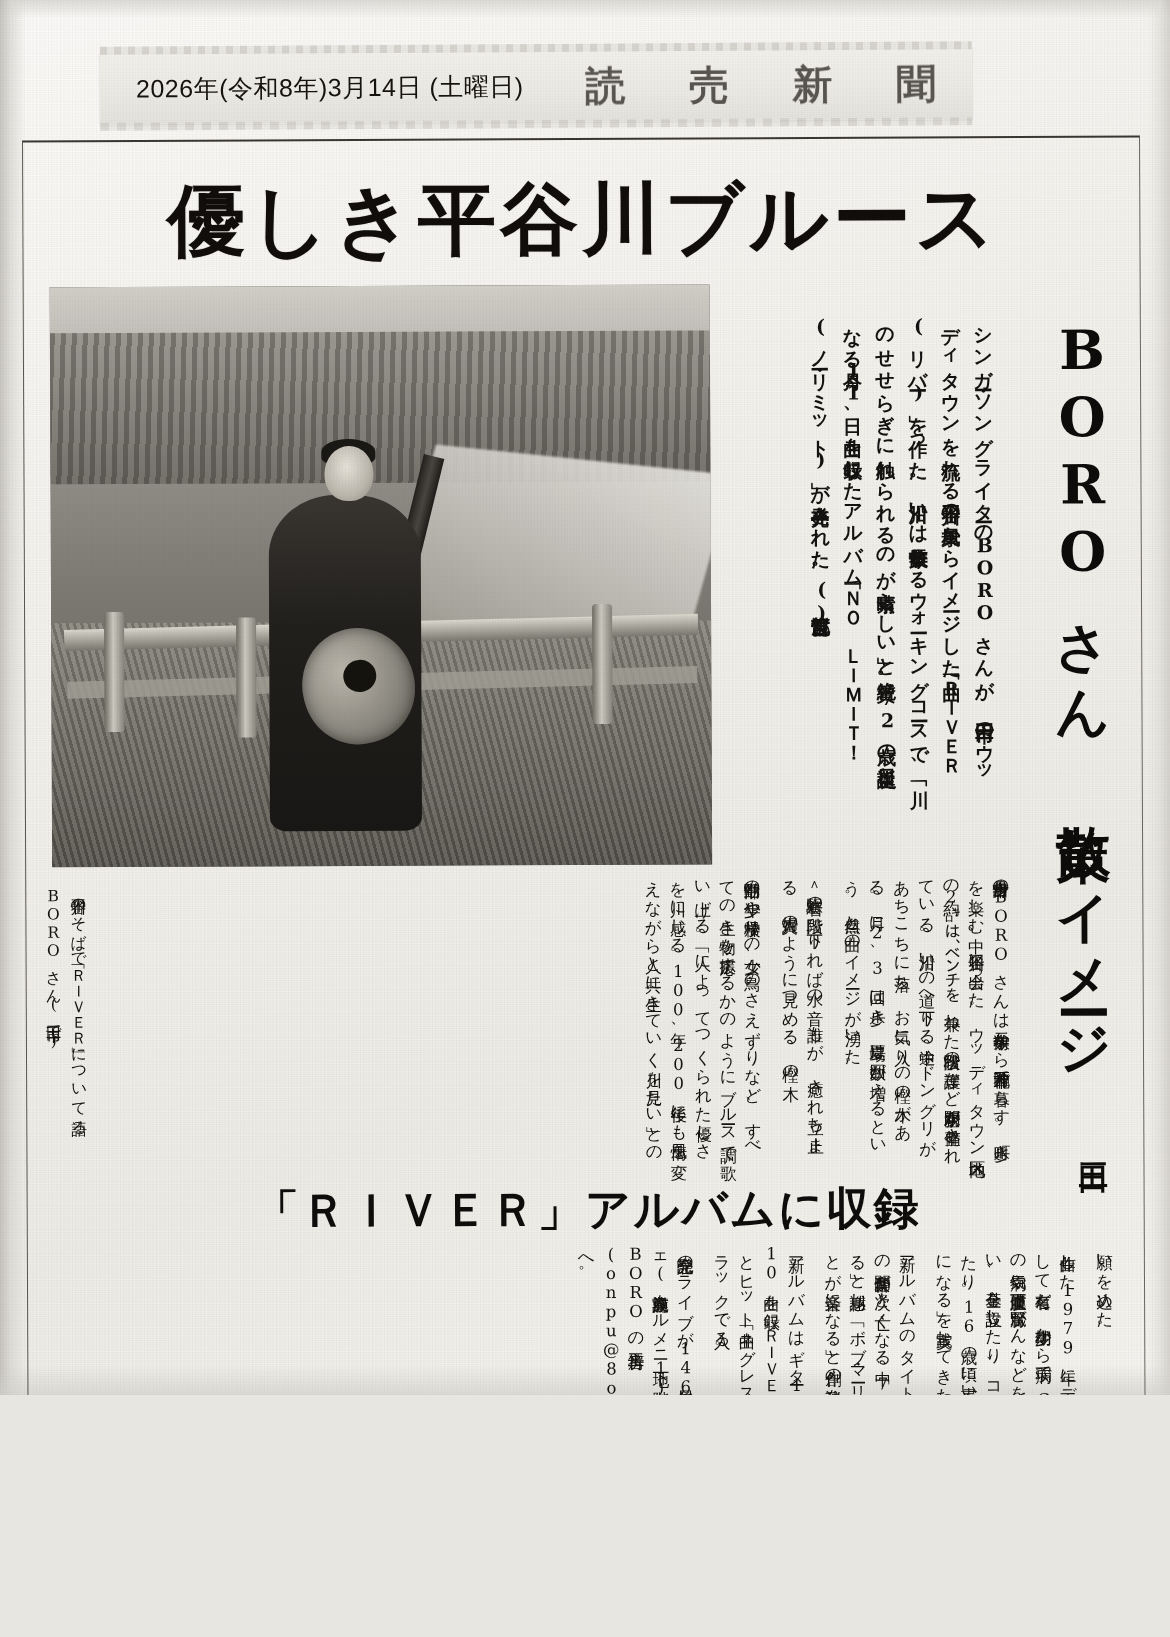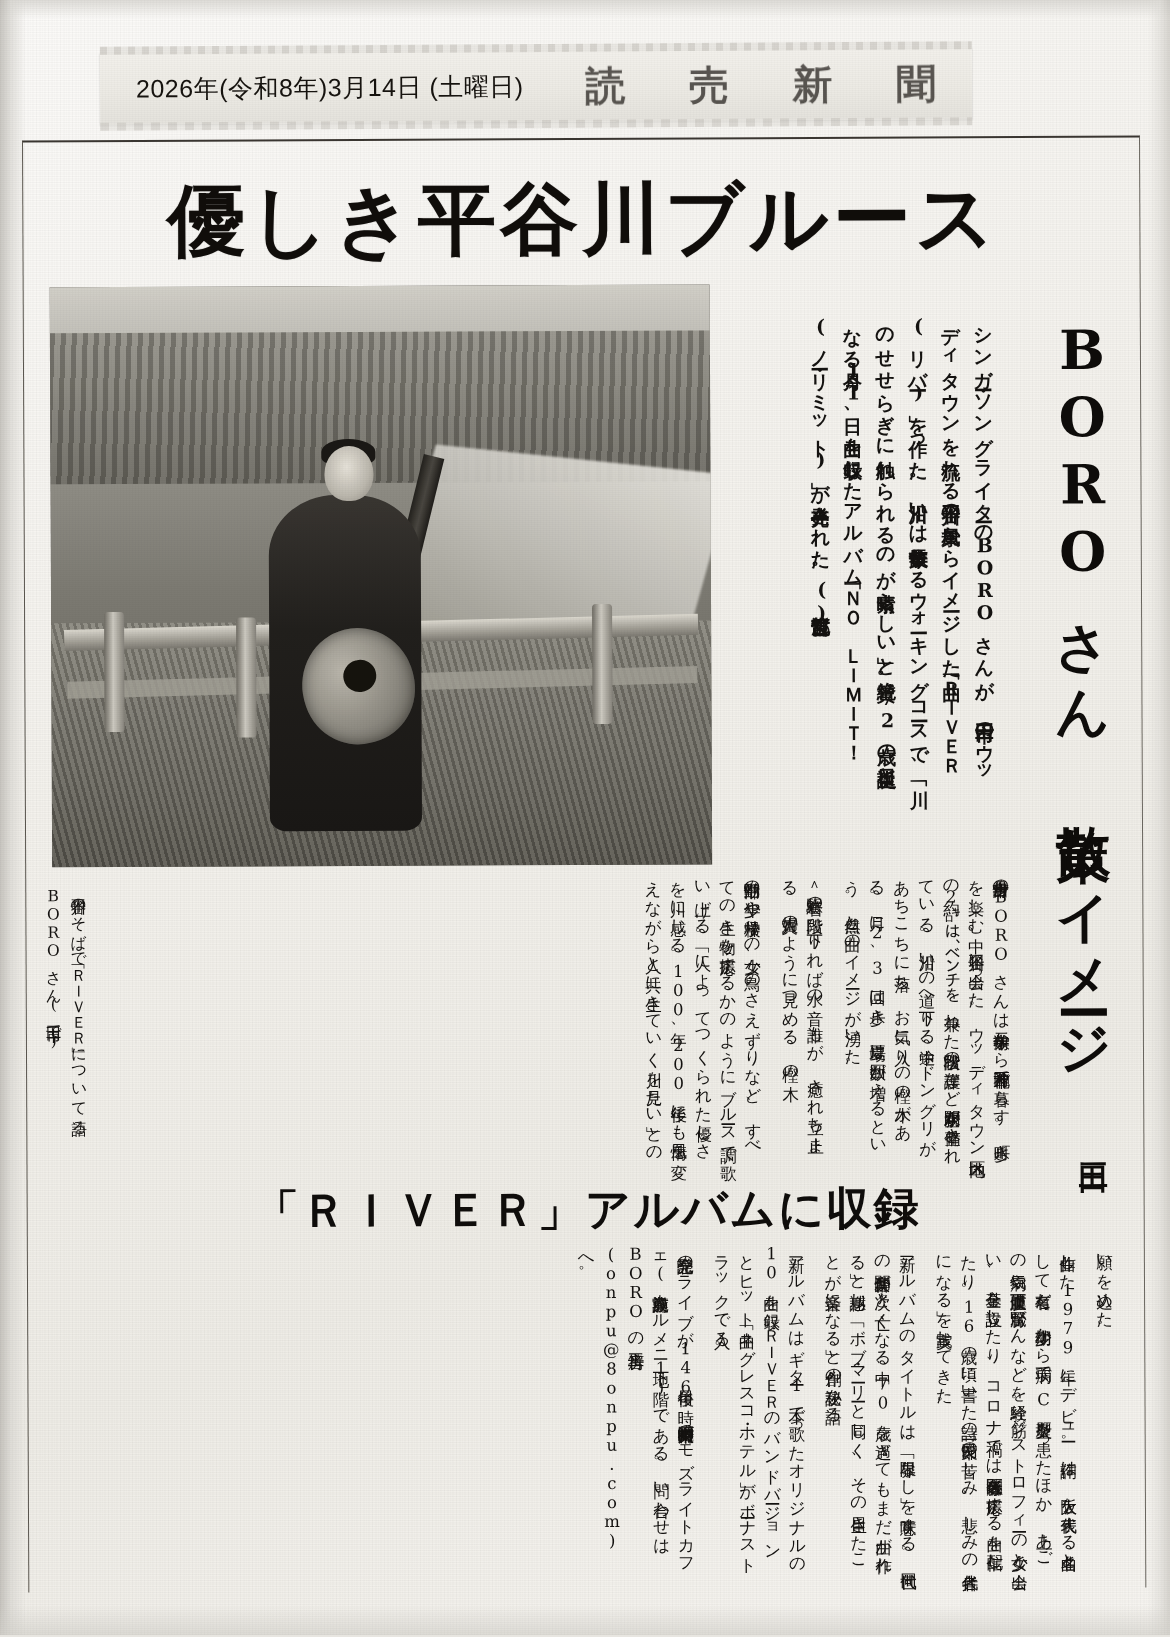--- a/index.html
+++ b/index.html
@@ -6,21 +6,21 @@
     margin: 0;
     padding: 0;
     background: #e8e6e1;
   }
   body {
     font-family: "Liberation Serif", "DejaVu Serif", serif;
   }
   .page {
     position: relative;
     width: 1170px;
-    height: 1635px;
+    height: 1395px;
     margin: 0 auto;
     background: #ffffff;
     overflow: hidden;
     
     background-image:
       repeating-linear-gradient(0deg, rgba(0,0,0,0.012) 0px, rgba(0,0,0,0.012) 1px, rgba(0,0,0,0) 1px, rgba(0,0,0,0) 3px),
       repeating-linear-gradient(90deg, rgba(0,0,0,0.010) 0px, rgba(0,0,0,0.010) 1px, rgba(0,0,0,0) 1px, rgba(0,0,0,0) 4px),
       linear-gradient(160deg, #fbfaf8 0%, #f3f1ec 40%, #eeece6 70%, #f6f4f0 100%);
   }
   

